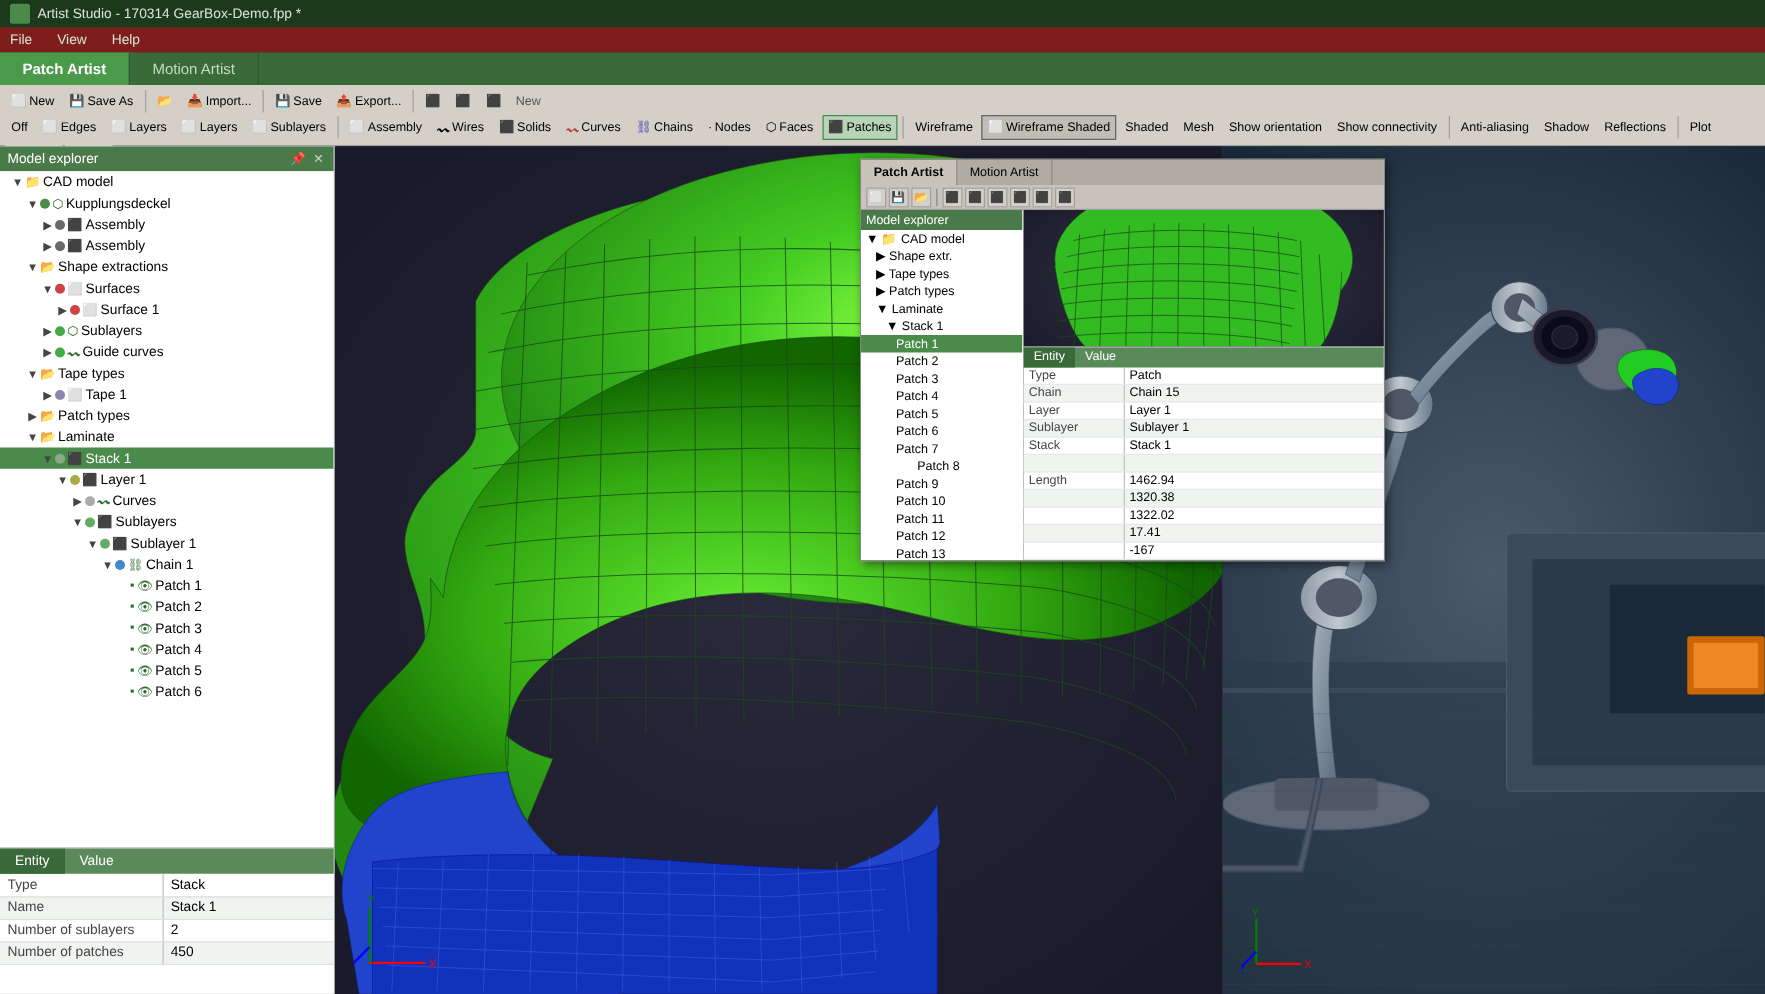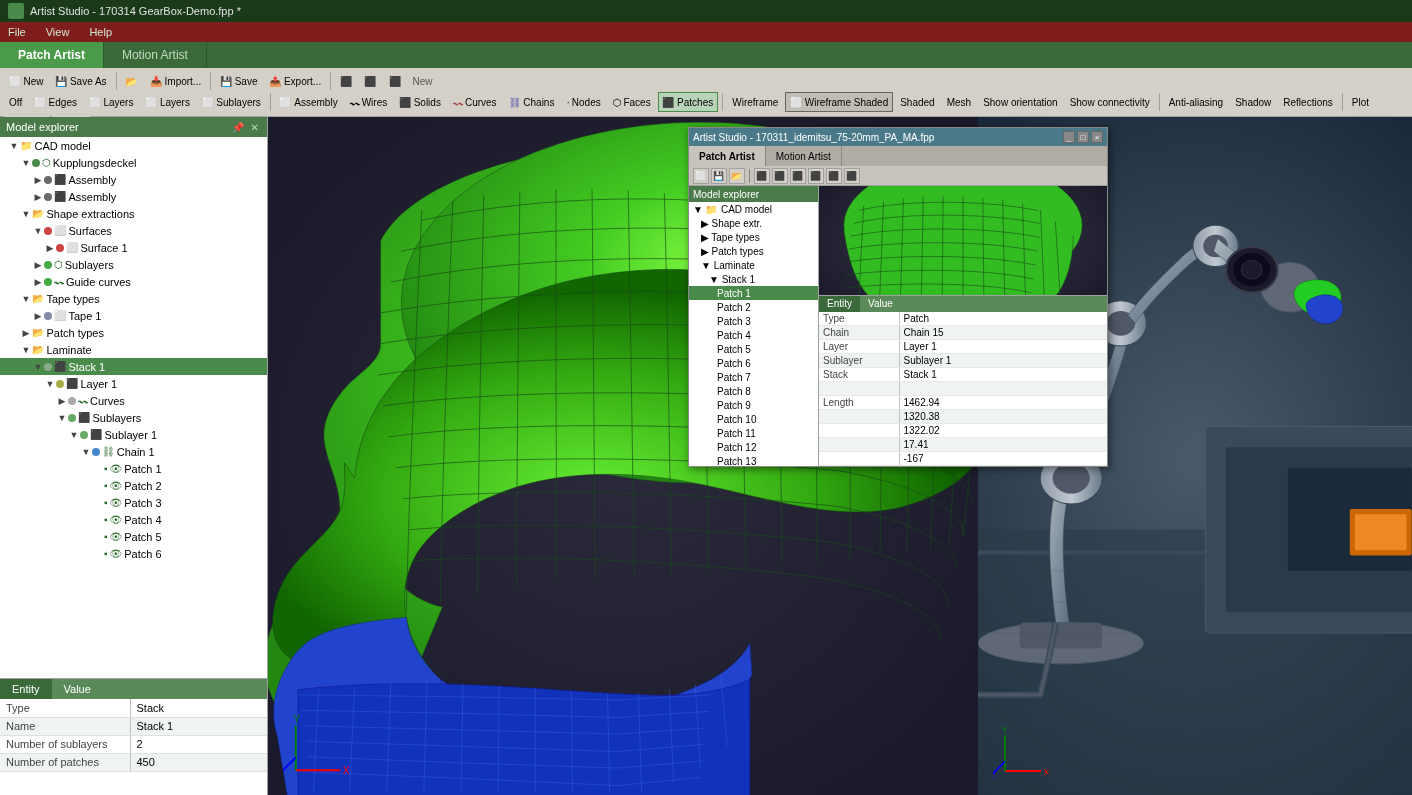--- a/index.html
+++ b/index.html
@@ -790,28 +790,20 @@
         <line x1="5" y1="40" x2="40" y2="40" stroke="red" stroke-width="1.5"></line>
         <line x1="5" y1="40" x2="5" y2="5" stroke="green" stroke-width="1.5"></line>
         <line x1="5" y1="40" x2="-8" y2="53" stroke="blue" stroke-width="1.5" transform="translate(0,-10)"></line>
         <text x="42" y="43" fill="red" font-size="8" font-family="Arial">X</text>
         <text x="3" y="3" fill="green" font-size="8" font-family="Arial">Y</text>
         <text x="-10" y="45" fill="blue" font-size="8" font-family="Arial">Z</text>
       </svg>
     </div>
 
     <div id="sub-window">
-      <div class="sub-window-title">
-        <span>Artist Studio - 170311_idemitsu_75-20mm_PA_MA.fpp</span>
-        <div class="sub-window-title-btns">
-          <div class="sub-window-title-btn">_</div>
-          <div class="sub-window-title-btn">□</div>
-          <div class="sub-window-title-btn">×</div>
-        </div>
-      </div>
 
       <div class="sub-win-tabs">
         <div class="sub-win-tab active">Patch Artist</div>
         <div class="sub-win-tab">Motion Artist</div>
       </div>
 
       <div class="sub-win-toolbar">
         <div class="sub-win-tb-btn">⬜</div>
         <div class="sub-win-tb-btn">💾</div>
         <div class="sub-win-tb-btn">📂</div>
@@ -833,21 +825,21 @@
           <div class="sub-win-tree-node" style="padding-left:12px;">▶ Patch types</div>
           <div class="sub-win-tree-node" style="padding-left:12px;">▼ Laminate</div>
           <div class="sub-win-tree-node" style="padding-left:20px;">▼ Stack 1</div>
           <div class="sub-win-tree-node selected" style="padding-left:28px;">Patch 1</div>
           <div class="sub-win-tree-node" style="padding-left:28px;">Patch 2</div>
           <div class="sub-win-tree-node" style="padding-left:28px;">Patch 3</div>
           <div class="sub-win-tree-node" style="padding-left:28px;">Patch 4</div>
           <div class="sub-win-tree-node" style="padding-left:28px;">Patch 5</div>
           <div class="sub-win-tree-node" style="padding-left:28px;">Patch 6</div>
           <div class="sub-win-tree-node" style="padding-left:28px;">Patch 7</div>
-          <div class="sub-win-tree-node" style="padding-left:28px;">Patch 8</div>
+          <div class="sub-win-tree-node" style="padding-left:16px;margin-left:29px;">Patch 8</div>
           <div class="sub-win-tree-node" style="padding-left:28px;">Patch 9</div>
           <div class="sub-win-tree-node" style="padding-left:28px;">Patch 10</div>
           <div class="sub-win-tree-node" style="padding-left:28px;">Patch 11</div>
           <div class="sub-win-tree-node" style="padding-left:28px;">Patch 12</div>
           <div class="sub-win-tree-node" style="padding-left:28px;">Patch 13</div>
 
         </div>
 
         <div style="flex:1;display:flex;flex-direction:column;">
           <div class="sub-win-viewport">

